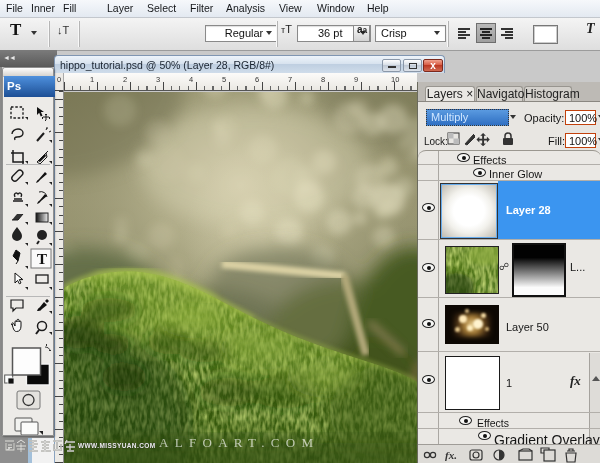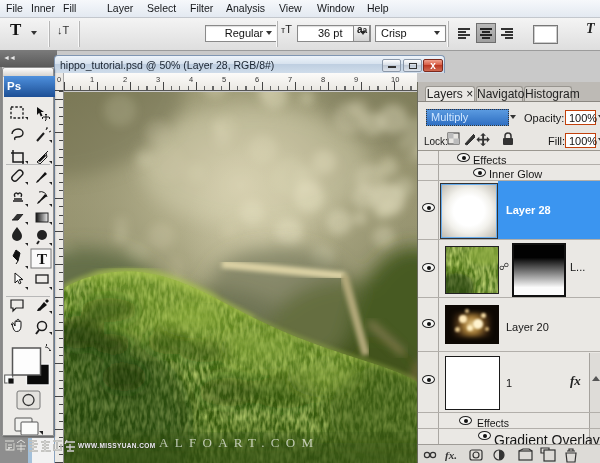--- a/index.html
+++ b/index.html
@@ -404,21 +404,21 @@
     <path d="M1,1h5.5v5.5h-5.5z M6.5,6.5h5.5v5.5h-5.5z" fill="#bbb" stroke="none"></path>
     <path d="M18,12 L26,3 L28,5 L20,13 Z M26,2 l2,2" fill="#333" stroke="#333"></path>
     <path d="M38,1 l3,3 h-2 v3 h3 v-2 l3,3 -3,3 v-2 h-3 v3 h2 l-3,3 -3,-3 h2 v-3 h-3 v2 l-3,-3 3,-3 v2 h3 v-3 h-2 z" fill="#333" transform="scale(0.95) translate(0,0)"></path>
     <path d="M58,6 v-2 a3,3 0 0 1 6,0 v2" fill="none" stroke="#333" stroke-width="1.5"></path>
     <rect x="56" y="6" width="10" height="7" rx="1" fill="#333"></rect>
   </svg>
   <div class="lbl" style="left:130px;top:33px;">Fill:</div>
   <div class="numbox" style="left:147px;top:31px;">100%</div>
   <div class="dar" style="left:180px;top:36px;"></div>
 
-  <div style="position:absolute;left:0;top:48px;width:183px;height:294px;background:#eae8e4;border-top:1px solid #9a978f;">
+  <div style="position:absolute;left:0;top:48px;width:183px;height:294px;background:#eae8e4;border-top:1px solid #9a978f;border-radius:8px;">
     <div style="position:absolute;left:20px;top:0;width:1px;height:294px;background:#aaa7a2;"></div>
 
     <span class="eyec" style="left:39px;top:2px;"></span>
     <div class="lbl" style="left:55px;top:3px;">Effects</div>
     <div class="rowsep" style="top:13px;"></div>
 
     <span class="eyec" style="left:55px;top:17px;"></span>
     <div class="lbl" style="left:71px;top:17px;">Inner Glow</div>
     <div class="rowsep" style="top:29px;"></div>
 
@@ -444,21 +444,21 @@
     <div style="position:absolute;left:27px;top:154px;width:54px;height:39px;background:#0d0803;overflow:hidden;">
       <div style="position:absolute;left:8px;top:8px;width:38px;height:24px;background:radial-gradient(circle at 50% 50%,#f0d9a0 0%,#a57b35 35%,#3a2510 70%,transparent 100%);filter:blur(2px);"></div>
       <div style="position:absolute;left:14px;top:10px;width:8px;height:8px;border-radius:50%;background:#ffe9b8;filter:blur(1px);"></div>
       <div style="position:absolute;left:28px;top:14px;width:10px;height:10px;border-radius:50%;background:#fff3cf;filter:blur(1px);"></div>
       <div style="position:absolute;left:22px;top:20px;width:6px;height:6px;border-radius:50%;background:#ffefc0;filter:blur(1px);"></div>
       <div style="position:absolute;left:36px;top:8px;width:5px;height:5px;border-radius:50%;background:#f5dca5;filter:blur(1px);"></div>
       <div style="position:absolute;left:10px;top:22px;width:5px;height:5px;border-radius:50%;background:#e8cc90;filter:blur(1px);"></div>
       <div style="position:absolute;left:40px;top:22px;width:4px;height:4px;border-radius:50%;background:#d9b87a;filter:blur(1px);"></div>
       <div style="position:absolute;left:20px;top:4px;width:4px;height:4px;border-radius:50%;background:#dfc188;filter:blur(1px);"></div>
     </div>
-    <div class="lbl" style="left:88px;top:170px;">Layer 20</div>
+    <div class="lbl" style="left:88px;top:170px;">Layer 50</div>
     <div class="rowsep" style="top:200px;"></div>
 
     <span class="eyec" style="left:4px;top:224px;"></span>
     <div style="position:absolute;left:27px;top:205px;width:53px;height:52px;background:#fff;border:1.5px solid #1a1a1a;"></div>
     <div class="lbl" style="left:88px;top:226px;">1</div>
     <div style="position:absolute;left:152px;top:222px;font-family:'Liberation Serif',serif;font-style:italic;font-weight:bold;font-size:13px;color:#222;">fx</div>
     <div style="position:absolute;left:171px;top:202px;width:12px;height:92px;background:#dedcd8;border-left:1px solid #a5a29d;">
       <div style="position:absolute;left:2px;top:23px;width:0;height:0;border-left:4px solid transparent;border-right:4px solid transparent;border-bottom:5px solid #555;"></div>
     </div>
     <div class="rowsep" style="top:261px;"></div>

